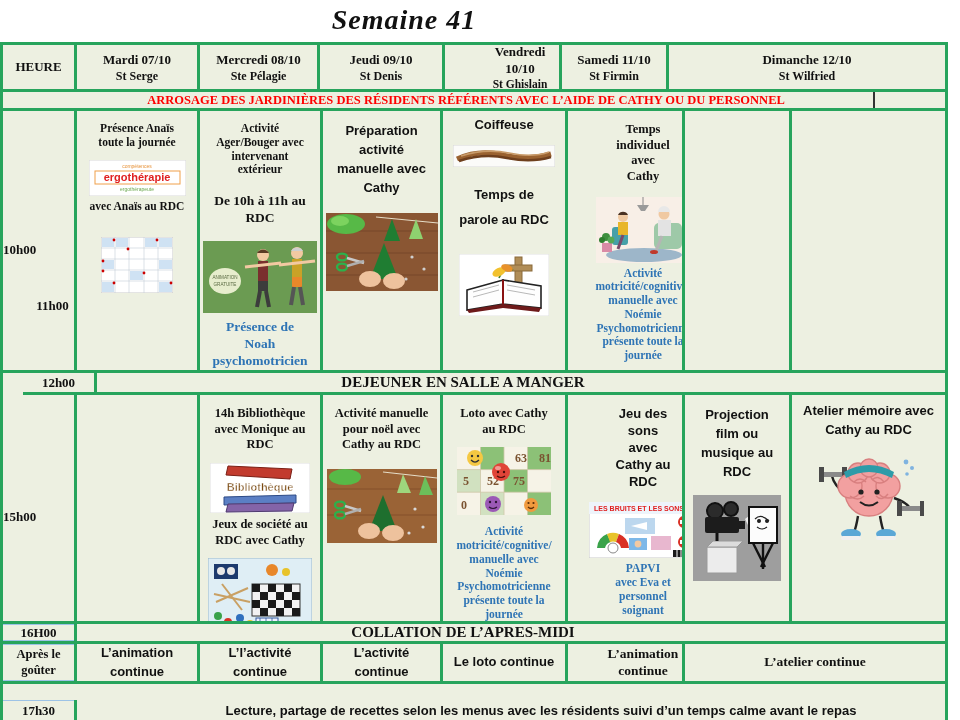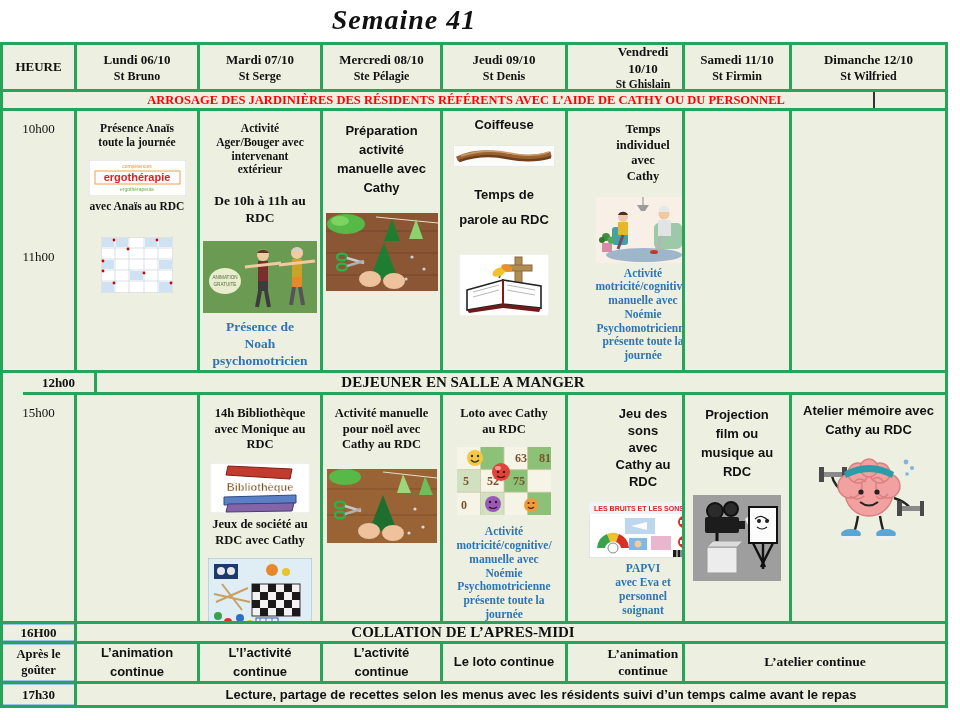--- a/index.html
+++ b/index.html
@@ -2,38 +2,38 @@
 <html><head>
 <meta charset="utf-8">
 <style>
   html,body{margin:0;padding:0;background:#ffffff;width:960px;}
   body{font-family:"Liberation Serif",serif;color:#111;}
   .page{width:808px;padding-top:4px;}
   .title{margin:0 0 6px 0;text-align:center;font-size:28px;font-style:italic;font-weight:bold;
          font-family:"Liberation Serif",serif;letter-spacing:1px;}
   .table{width:942px;margin:0 auto;border:3px solid #27a45c;background:#edf0e1;}
   .row{display:flex;border-bottom:3px solid #27a45c;}
-  .row:last-child{border-bottom:none;}
+  .row:last-child{border-bottom:none;margin-top:16px;}
   .cell{border-right:3px solid #27a45c;box-sizing:border-box;overflow:hidden;}
   .cell:last-child{border-right:none;}
   .w-hour{flex:0 0 74px;}.w-mon{flex:0 0 123px;}.w-tue{flex:0 0 123px;}.w-wed{flex:0 0 120px;}
   .w-thu{flex:0 0 125px;}.w-fri{flex:0 0 117px;padding-left:36px;}.w-sat{flex:0 0 107px;}.w-sun{flex:1 1 auto;}
   .span-cell{flex:1 1 auto;}
   .header-row{height:44px;}
   .banner-row{height:16px;}
   .morning-row{height:259px;}
   .lunch-row{height:19px;margin-left:20px;}
   .afternoon-row{height:226px;}
   .snack-row{height:17px;}
   .after-row{height:37px;}
   .evening-row{height:21px;}
   .hdr{display:flex;flex-direction:column;align-items:center;justify-content:center;text-align:center;}
   .hdr .d{font-weight:bold;font-size:13px;line-height:1.35;}
   .hdr .s{font-weight:bold;font-size:12px;line-height:1.2;}
-  .hourcell{display:flex;flex-direction:column;align-items:center;font-weight:normal;font-size:13px;padding-top:10px;}
+  .hourcell{display:flex;flex-direction:row;align-items:center;font-weight:bold;font-size:13px;padding-top:18px;}
   .hourcell .h2{margin-top:112px;}
   .hourflat{display:flex;align-items:center;justify-content:center;font-weight:bold;font-size:13px;text-align:center;}
   .blue-edge{box-shadow:inset 0 1px 0 #9dc3e6, inset 0 -1px 0 #9dc3e6;}
   .banner-main{flex:1 1 auto;display:flex;align-items:center;justify-content:center;}
   .banner-tail{flex:0 0 70px;border-left:2px solid #333;}
   .banner-text{color:#ff0000;font-weight:bold;font-size:12.5px;transform:translateX(28px);white-space:nowrap;}
   .content{display:flex;flex-direction:column;align-items:center;padding:3px 2px;}
   p{margin:8px;text-align:center;font-weight:bold;}
   .sb11{font-family:"Liberation Serif",serif;font-size:11.5px;line-height:1.2;}
   .sb12{font-family:"Liberation Serif",serif;font-size:12.5px;line-height:1.25;}
@@ -56,24 +56,20 @@
 
 <div class="page">
   <h1 class="title">Semaine 41</h1>
 
   <div class="table">
 
     <div class="row header-row">
       <div class="cell w-hour hdr">
         <span class="d">HEURE</span>
       </div>
-      <div class="cell w-mon hdr">
-        <div class="d">Lundi  06/10</div>
-        <div class="s">St Bruno</div>
-      </div>
       <div class="cell w-tue hdr">
         <div class="d">Mardi 07/10</div>
         <div class="s">St Serge</div>
       </div>
       <div class="cell w-wed hdr">
         <div class="d">Mercredi 08/10</div>
         <div class="s">Ste Pélagie</div>
       </div>
       <div class="cell w-thu hdr">
         <div class="d">Jeudi 09/10</div>

